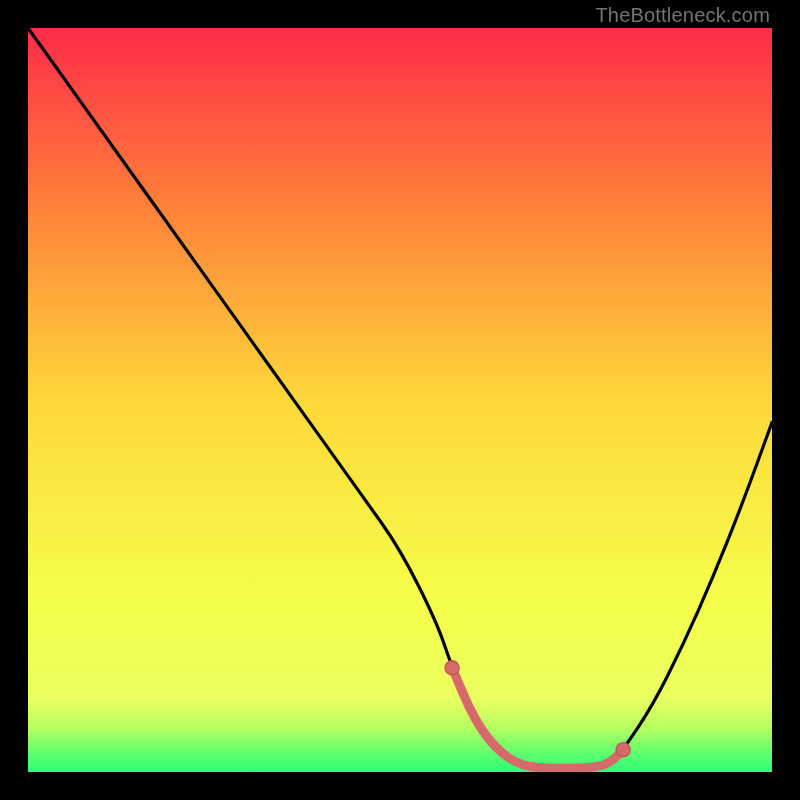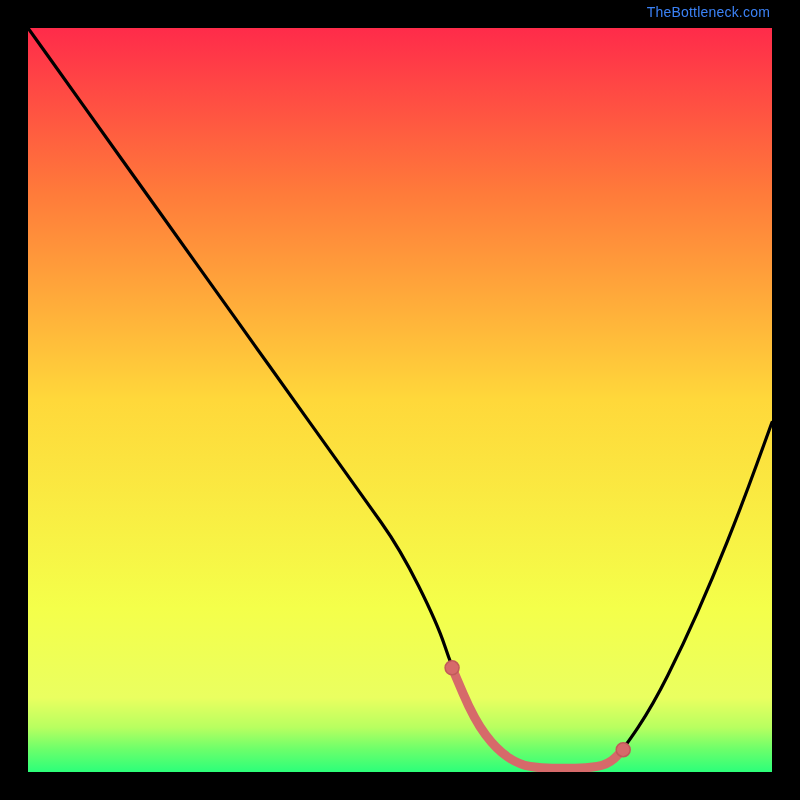--- a/index.html
+++ b/index.html
@@ -23,22 +23,22 @@
     position: absolute;
     left: 0;
     top: 0;
     width: 744px;
     height: 744px;
   }
   .watermark {
     position: absolute;
     top: 4px;
     right: 30px;
-    color: #3b82f6;
-    font-size: 14px;
+    color: #737373;
+    font-size: 20px;
     font-weight: 500;
     letter-spacing: 0.2px;
   }
 </style>
 </head>
 <body>
 
 <div class="watermark">TheBottleneck.com</div>
 
 <div class="frame">

